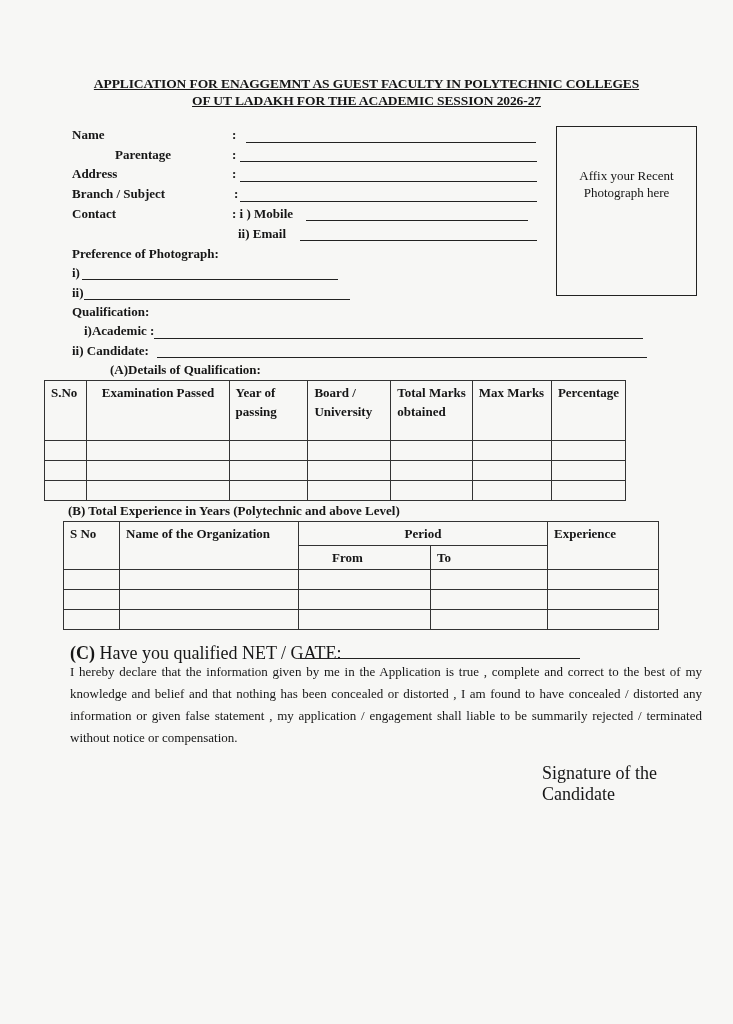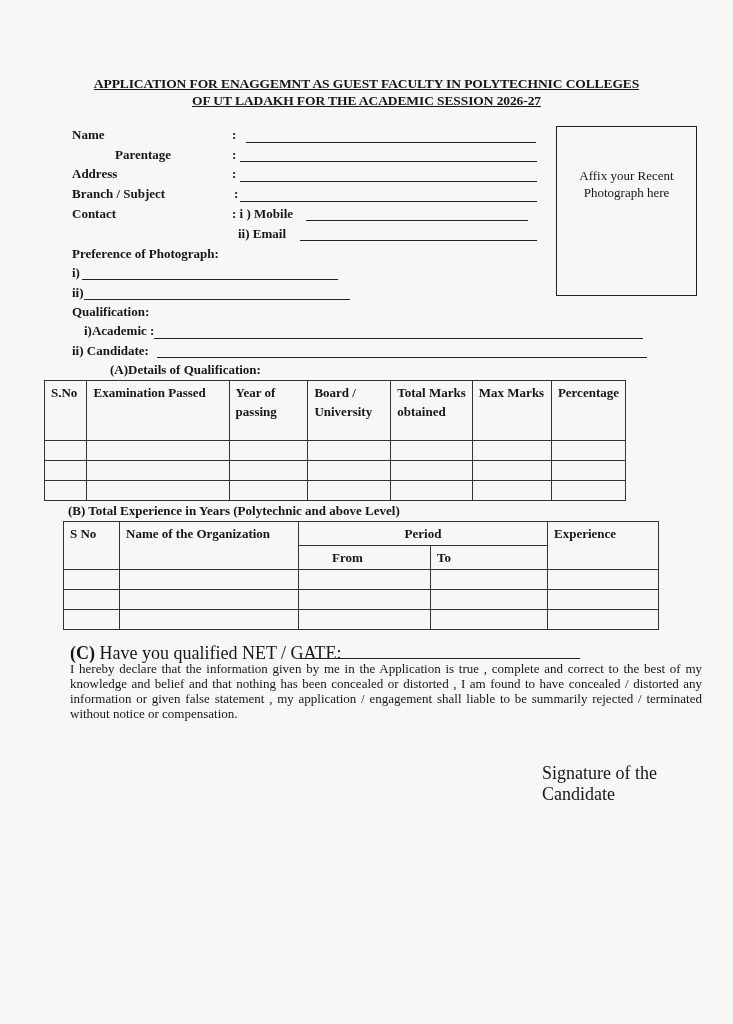--- a/index.html
+++ b/index.html
@@ -6,21 +6,21 @@
   body { width:733px; height:1024px; background:#f7f7f5; position:relative; overflow:hidden; font-family:"Liberation Serif", serif; color:#161616; }
   .abs { position:absolute; }
   .title { left:0; width:733px; text-align:center; font-weight:bold; font-size:13.5px; text-decoration:underline; letter-spacing:-0.1px; }
   .lbl { font-weight:bold; font-size:13px; }
   .line { border-bottom:1px solid #222; height:0; }
   .photo { left:556px; top:126px; width:139px; height:168px; border:1.5px solid #222; }
   .photo-text { position:absolute; top:40px; left:0; width:100%; text-align:center; font-size:13px; line-height:17px; }
   table { border-collapse:collapse; position:absolute; }
   td, th { border:1px solid #333; font-weight:bold; font-size:13px; text-align:left; vertical-align:top; padding:2px 6px; line-height:19px; }
   .norm { font-size:18px; }
-  .decl { left:70px; width:632px; font-size:13px; line-height:15px; text-align:justify; text-align-last:left; }
+  .decl { left:70px; width:632px; font-size:13px; line-height:22px; text-align:justify; text-align-last:left; }
 </style>
 </head>
 <body>
 
 <div class="abs title" style="top:76px;">APPLICATION FOR ENAGGEMNT AS GUEST FACULTY IN POLYTECHNIC COLLEGES</div>
 <div class="abs title" style="top:93px;">OF UT LADAKH FOR THE ACADEMIC SESSION 2026-27</div>
 
 <div class="abs lbl" style="left:72px;top:127px;">Name</div>
 <div class="abs lbl" style="left:232px;top:127px;">:</div>
 <div class="abs line" style="left:246px;top:142px;width:290px;"></div>
@@ -62,21 +62,21 @@
 <div class="abs line" style="left:154px;top:338px;width:489px;"></div>
 <div class="abs lbl" style="left:72px;top:343px;">ii) Candidate:</div>
 <div class="abs line" style="left:157px;top:357px;width:490px;"></div>
 
 <div class="abs lbl" style="left:110px;top:362px;">(A)Details of Qualification:</div>
 
 <table style="left:44px;top:380px;width:582px;">
   <tbody>
       <tr style="height:60px;">
     <th style="width:30px;">S.No</th>
-    <th style="width:139px;">Examination Passed</th>
+    <th style="width:139px;text-align:center;">Examination Passed</th>
     <th style="width:70px;">Year of passing</th>
     <th style="width:72px;margin-top:36px;">Board / University</th>
     <th style="width:72px;">Total Marks obtained</th>
     <th style="width:71px;">Max Marks</th>
     <th>Percentage</th>
   </tr>
   <tr style="height:20px;">
     <td></td>
         <td></td>
         <td></td>

